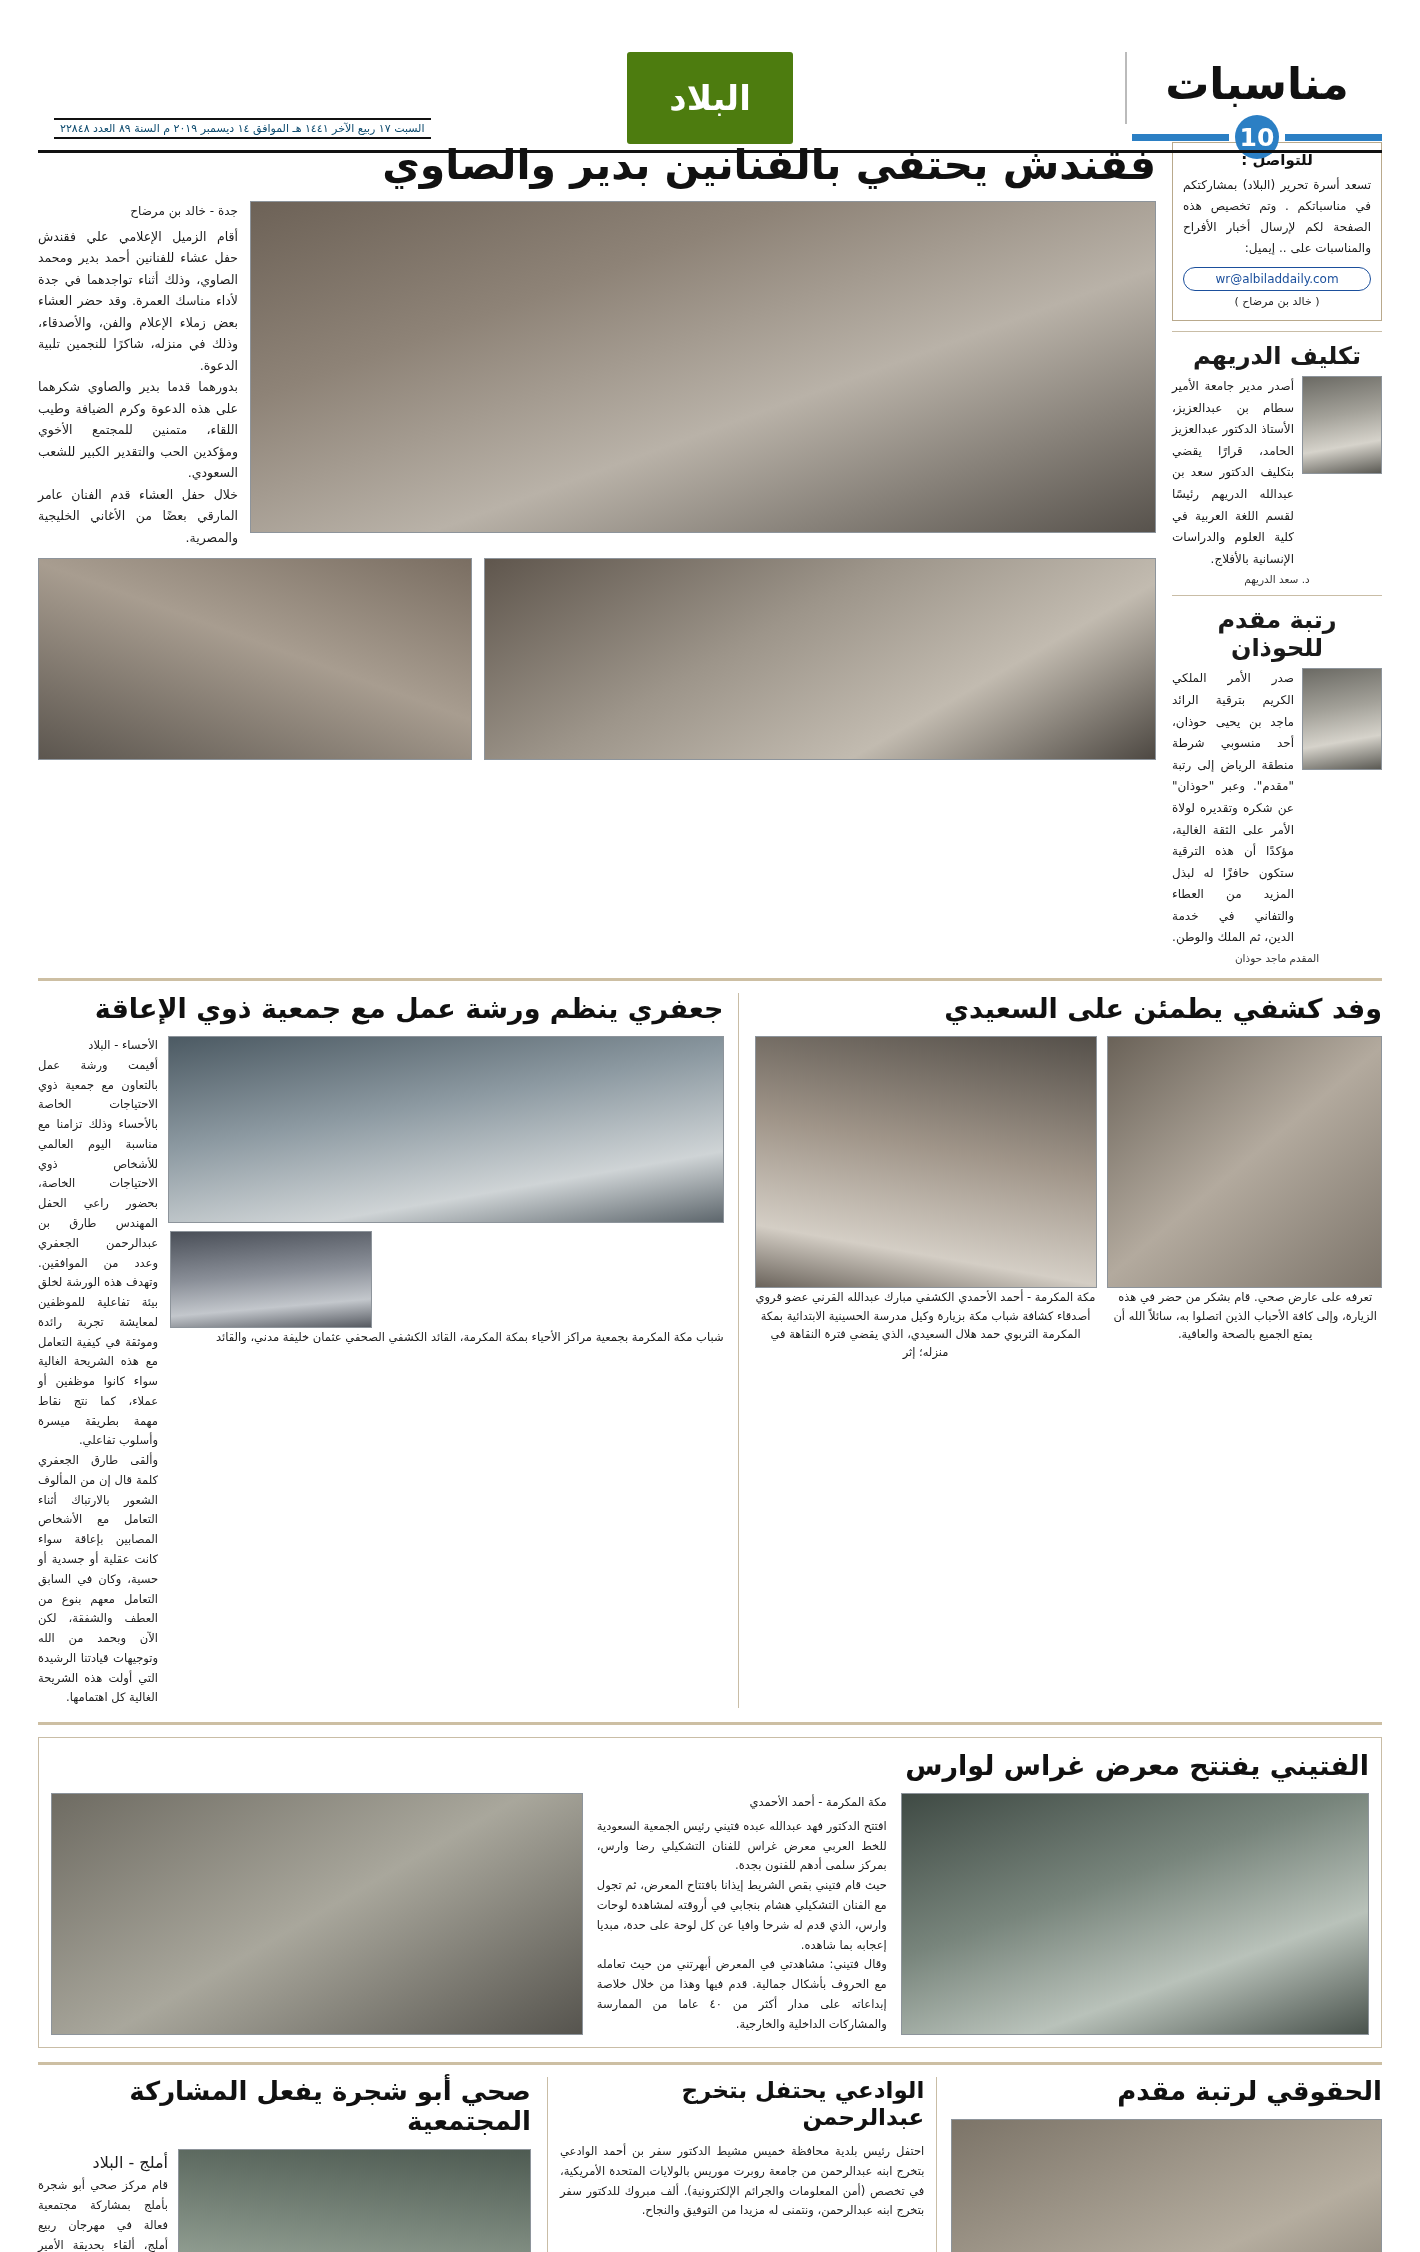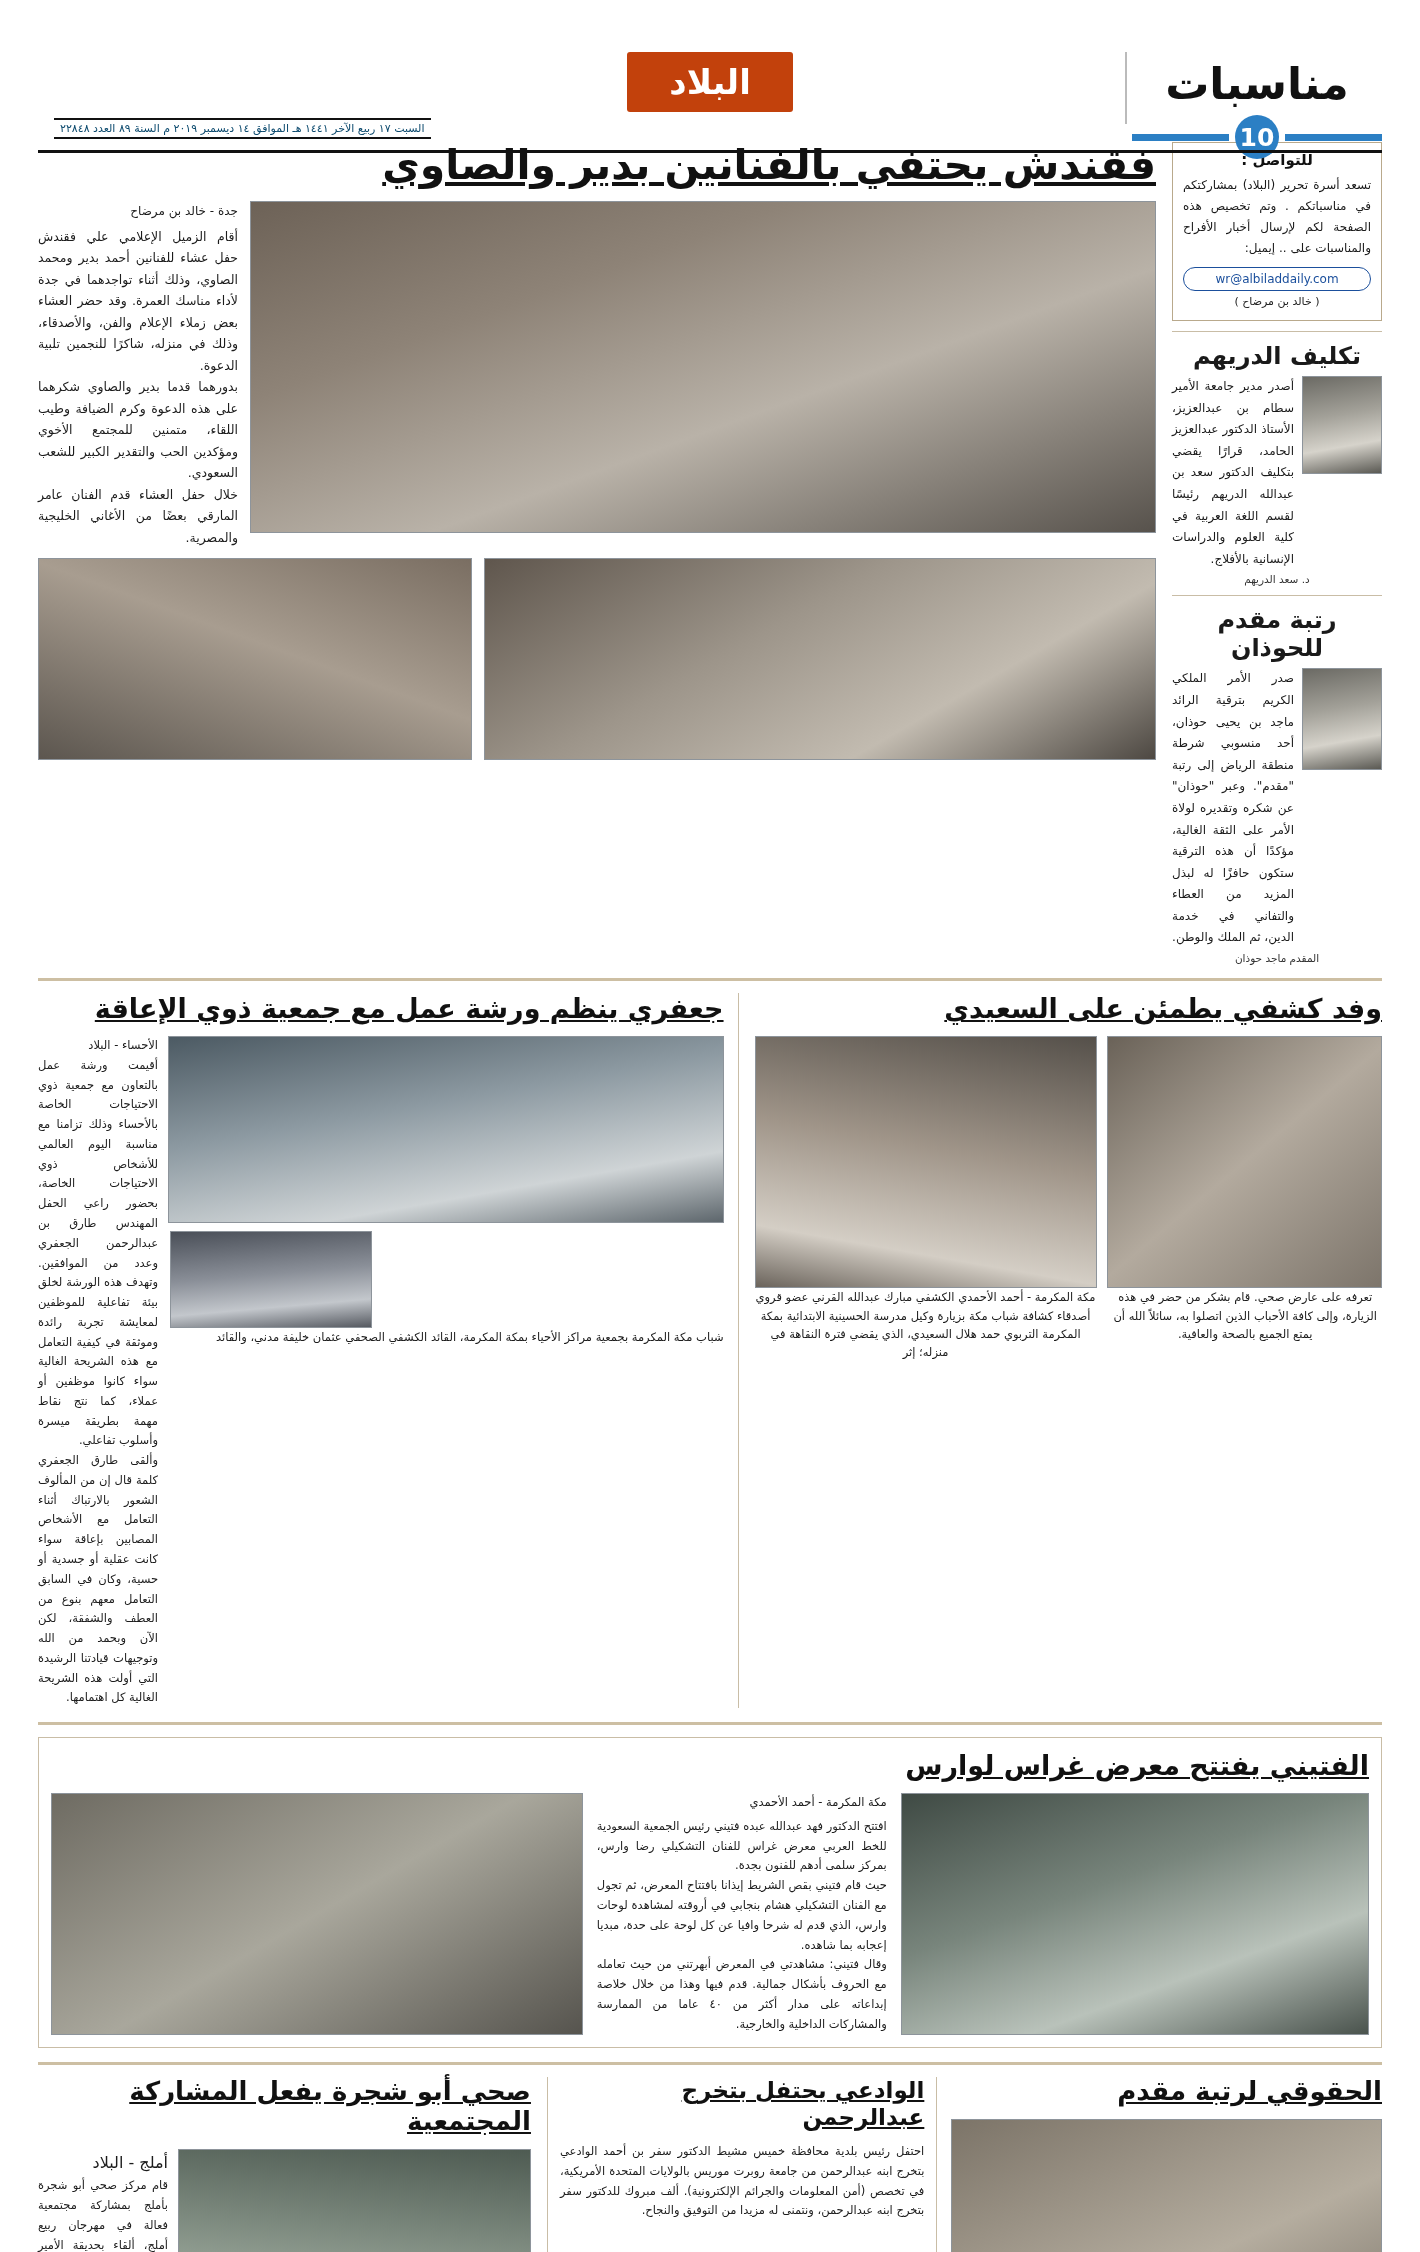--- a/index.html
+++ b/index.html
@@ -9,22 +9,22 @@
     font-family:"DejaVu Sans","Liberation Sans",sans-serif;
     color:#1a1a1a;
     direction:rtl;
   }
   .page{position:relative;width:1420px;height:2252px;box-sizing:border-box;padding:0 38px;}
 
   
   .masthead{position:relative;height:128px;}
   .logo-wrap{position:absolute;left:0;right:0;top:52px;display:flex;justify-content:center;}
   .logo{
-    background:#c2410c;color:#fff;font-size:34px;font-weight:bold;
-    padding:10px 42px;letter-spacing:2px;border-radius:3px;
+    background:#4d7c0f;color:#fff;font-size:34px;font-weight:bold;
+    padding:26px 42px;letter-spacing:2px;border-radius:3px;
     font-family:"DejaVu Sans",sans-serif;
   }
   .section-title{
     position:absolute;right:0;top:58px;text-align:center;width:250px;
   }
   .section-title .name{font-size:44px;font-weight:bold;color:#111;letter-spacing:-1px;}
   .section-num{
     margin-top:6px;display:flex;align-items:center;justify-content:center;gap:6px;
   }
   .num-circle{
@@ -37,21 +37,21 @@
     position:absolute;left:16px;top:118px;font-size:11px;color:#0c4a6e;letter-spacing:0;
     border-top:2px solid #111;border-bottom:2px solid #111;padding:2px 6px;
   }
   .rule-main{position:absolute;left:0;right:0;top:150px;height:3px;background:#111;}
 
   
   .row{display:flex;gap:16px;}
   .hr-thin{height:1px;background:#c9bda6;margin:10px 0;}
   .hr-band{height:3px;background:#cdbfa3;margin:14px 0 12px;}
   .headline{
-    font-size:41px;font-weight:bold;color:#111;text-align:right;line-height:1.15;margin:0 0 12px;text-decoration:underline;
+    font-size:41px;font-weight:bold;color:#111;text-align:right;line-height:1.15;margin:0 0 12px;
   }
   .headline.sm{font-size:27px;}
   .headline.xs{font-size:26px;}
   .body-txt{font-size:12.5px;line-height:1.72;text-align:justify;color:#1c1c1c;}
   .cap{font-size:11.5px;line-height:1.6;text-align:center;color:#1c1c1c;}
   .photo{background:#9aa3ab;position:relative;overflow:hidden;border:1px solid #8d949b;}
   .photo.p1{background:linear-gradient(160deg,#6d6257 0%,#8e8377 30%,#b9b2a8 60%,#57524c 100%);}
   .photo.p2{background:linear-gradient(150deg,#5f564d 0%,#9d958a 40%,#c2bbb0 70%,#4d4842 100%);}
   .photo.p3{background:linear-gradient(200deg,#7a6e62 0%,#a89d90 45%,#5c564f 100%);}
   .photo.p4{background:linear-gradient(170deg,#4c5a63 0%,#8d9aa2 40%,#cfd4d6 75%,#5d666c 100%);}

